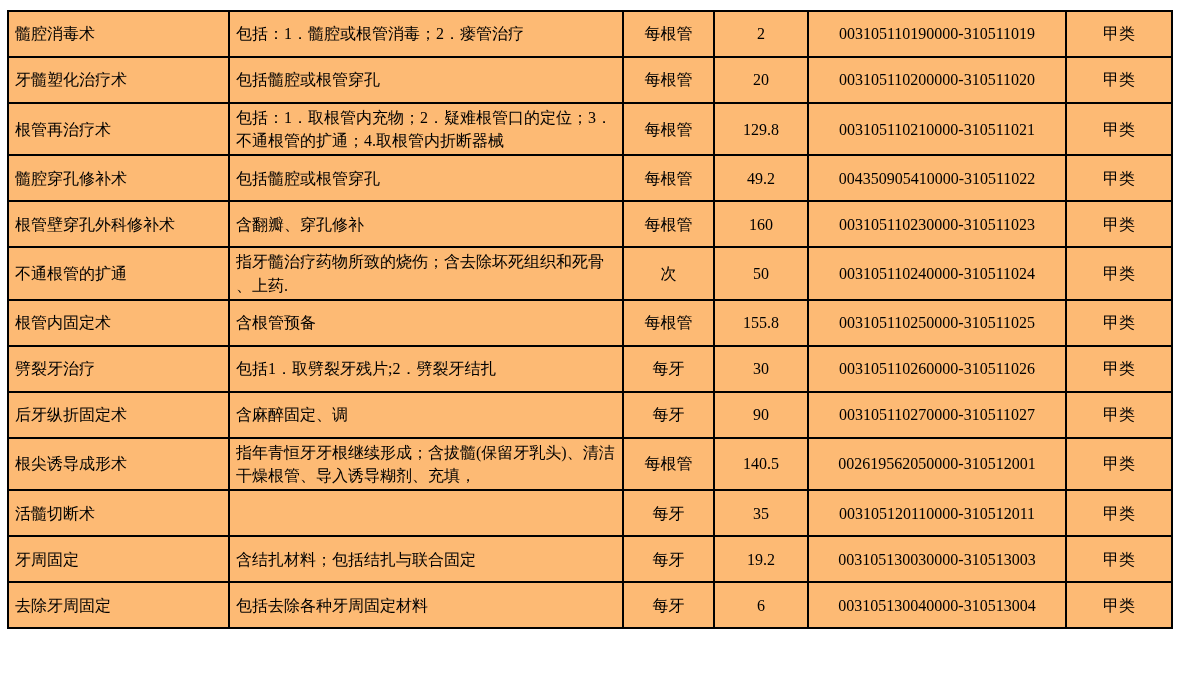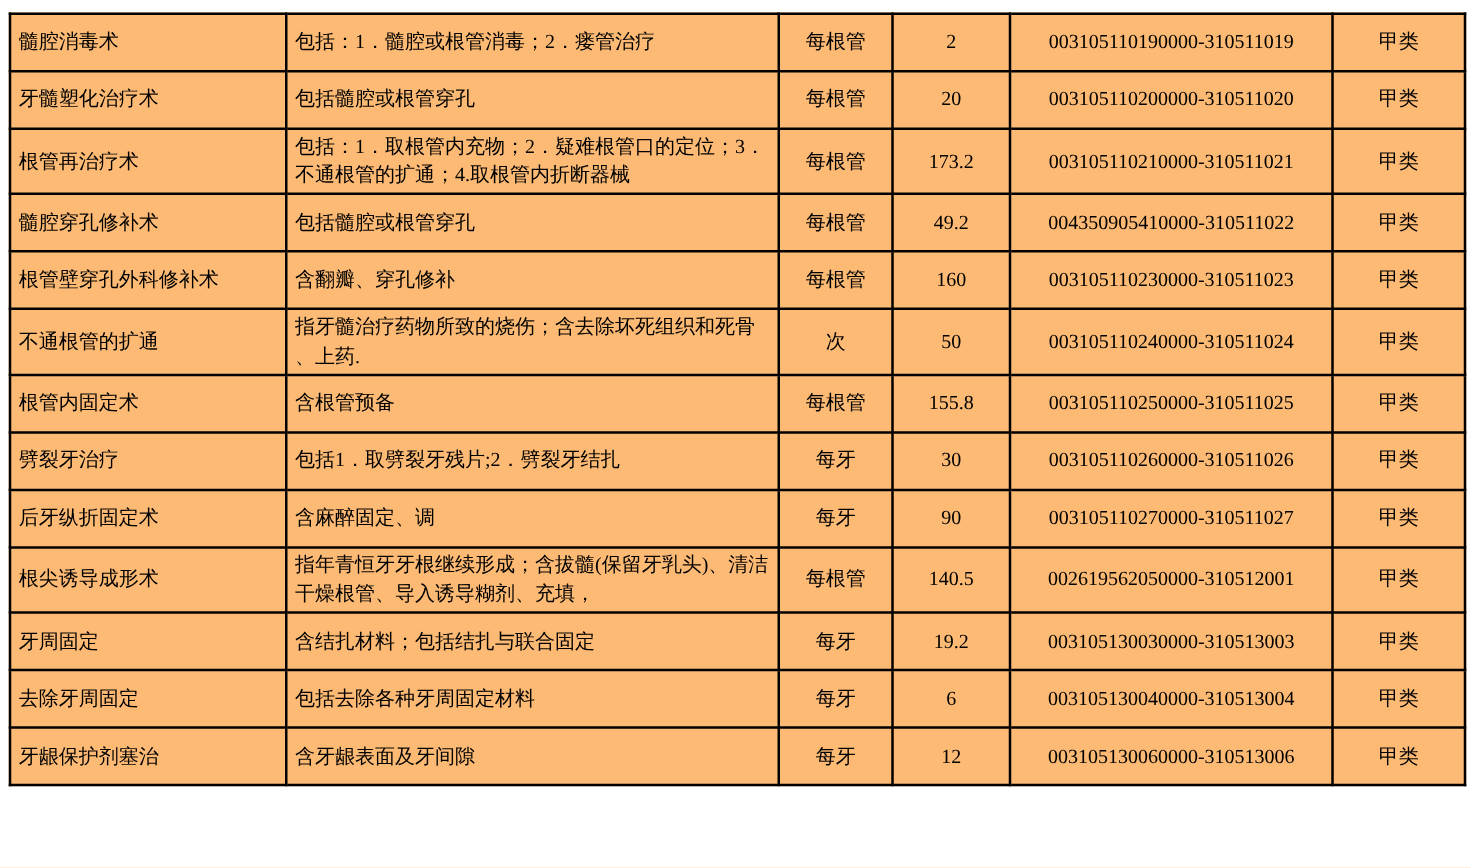--- a/index.html
+++ b/index.html
@@ -70,21 +70,21 @@
       <td class="c-desc">包括髓腔或根管穿孔</td>
       <td class="c-unit">每根管</td>
       <td class="c-price">20</td>
       <td class="c-code">003105110200000-310511020</td>
       <td class="c-cat">甲类</td>
     </tr>
     <tr>
       <td class="c-name">根管再治疗术</td>
       <td class="c-desc">包括：1．取根管内充物；2．疑难根管口的定位；3．不通根管的扩通；4.取根管内折断器械</td>
       <td class="c-unit">每根管</td>
-      <td class="c-price">173.2</td>
+      <td class="c-price">129.8</td>
       <td class="c-code">003105110210000-310511021</td>
       <td class="c-cat">甲类</td>
     </tr>
     <tr>
       <td class="c-name">髓腔穿孔修补术</td>
       <td class="c-desc">包括髓腔或根管穿孔</td>
       <td class="c-unit">每根管</td>
       <td class="c-price">49.2</td>
       <td class="c-code">004350905410000-310511022</td>
       <td class="c-cat">甲类</td>
@@ -131,37 +131,37 @@
     </tr>
     <tr>
       <td class="c-name">根尖诱导成形术</td>
       <td class="c-desc">指年青恒牙牙根继续形成；含拔髓(保留牙乳头)、清洁干燥根管、导入诱导糊剂、充填，</td>
       <td class="c-unit">每根管</td>
       <td class="c-price">140.5</td>
       <td class="c-code">002619562050000-310512001</td>
       <td class="c-cat">甲类</td>
     </tr>
     <tr>
+      <td class="c-name">活髓切断术</td>
+      <td class="c-desc"></td>
+      <td class="c-unit">每牙</td>
+      <td class="c-price">35</td>
+      <td class="c-code">003105120110000-310512011</td>
+      <td class="c-cat">甲类</td>
+    </tr>
+    <tr>
       <td class="c-name">牙周固定</td>
       <td class="c-desc">含结扎材料；包括结扎与联合固定</td>
       <td class="c-unit">每牙</td>
       <td class="c-price">19.2</td>
       <td class="c-code">003105130030000-310513003</td>
       <td class="c-cat">甲类</td>
     </tr>
     <tr>
       <td class="c-name">去除牙周固定</td>
       <td class="c-desc">包括去除各种牙周固定材料</td>
       <td class="c-unit">每牙</td>
       <td class="c-price">6</td>
       <td class="c-code">003105130040000-310513004</td>
       <td class="c-cat">甲类</td>
     </tr>
-    <tr>
-      <td class="c-name">牙龈保护剂塞治</td>
-      <td class="c-desc">含牙龈表面及牙间隙</td>
-      <td class="c-unit">每牙</td>
-      <td class="c-price">12</td>
-      <td class="c-code">003105130060000-310513006</td>
-      <td class="c-cat">甲类</td>
-    </tr>
   </tbody>
 </table>
 
 </body></html>

